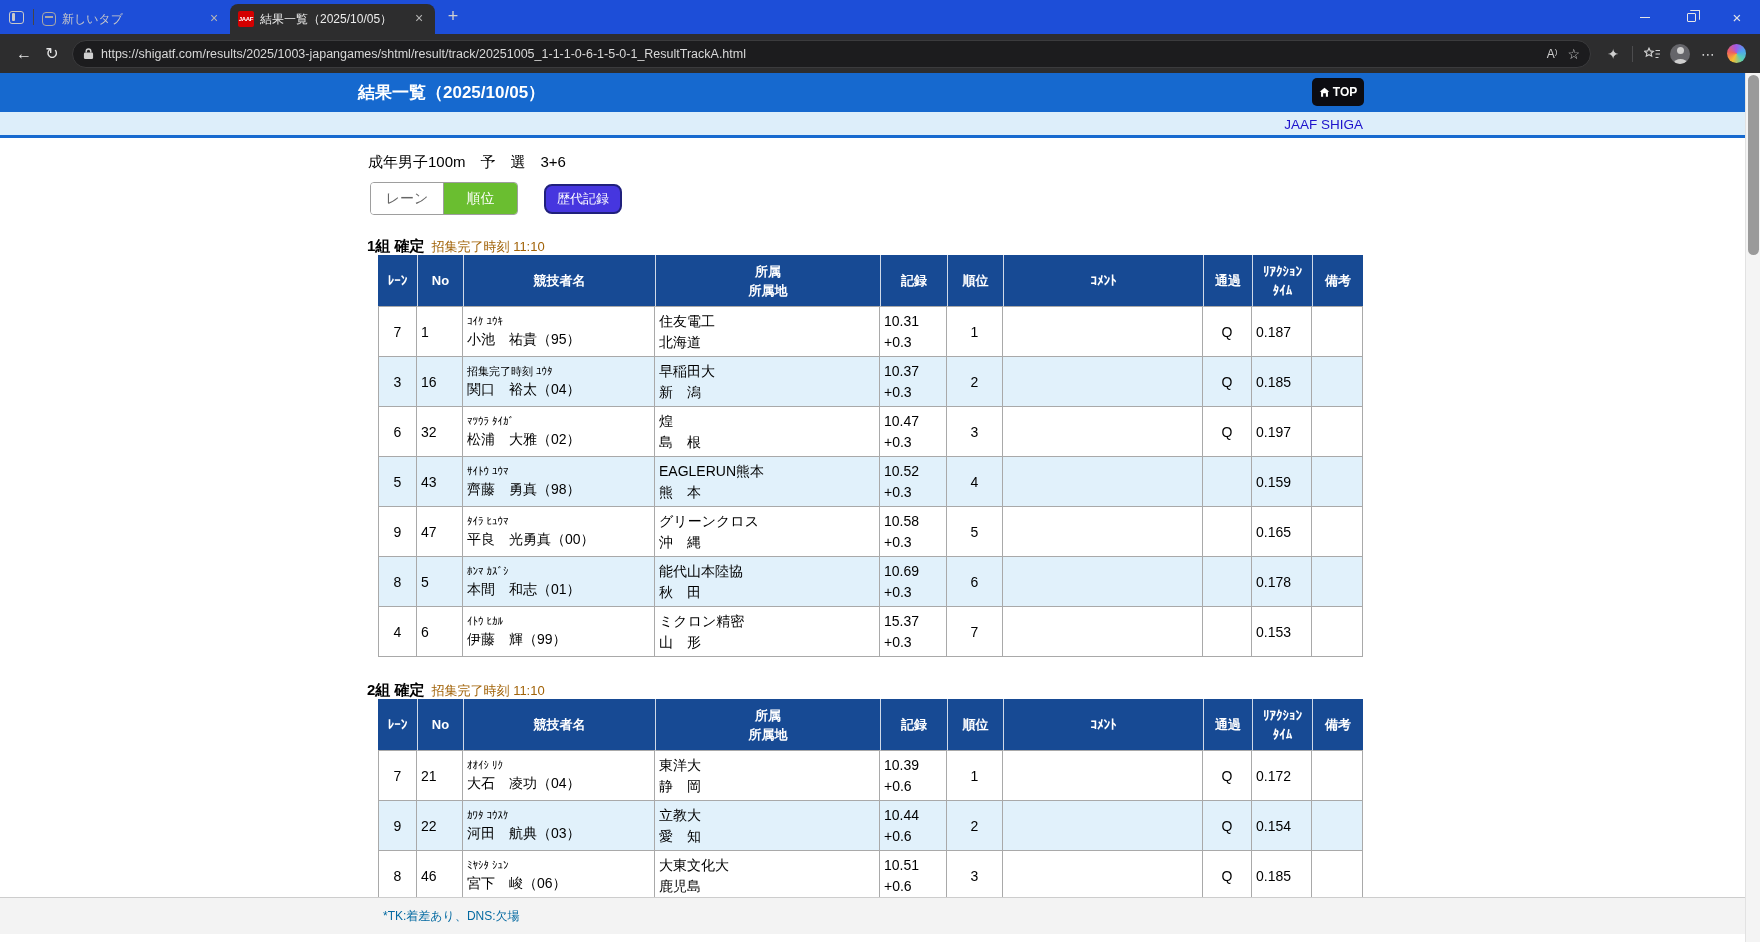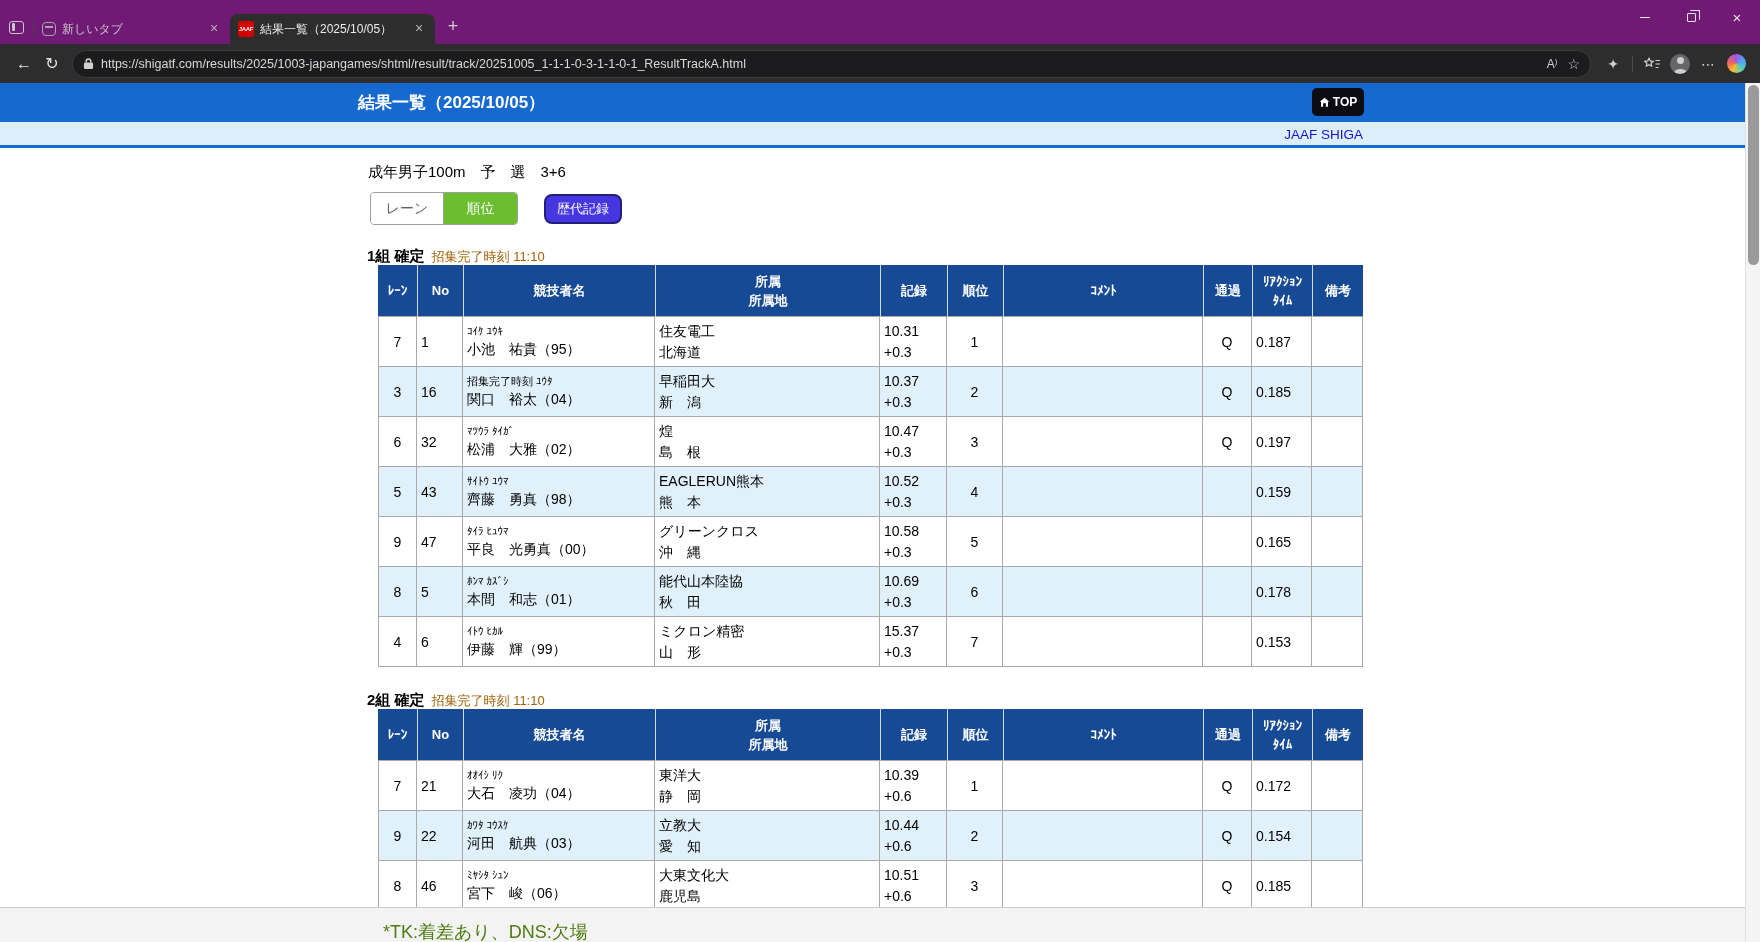--- a/index.html
+++ b/index.html
@@ -4,21 +4,21 @@
 <style>
   :root{
     --blue:#1669cf; --subbg:#ddeefa; --navy:#174a94; --alt:#e1f1fb;
     --green:#6abe30; --purple:#4636df; --link:#1d12cc;
   }
   *{margin:0;padding:0;box-sizing:border-box;}
   html,body{width:1760px;height:942px;overflow:hidden;}
   body{font-family:"Liberation Sans","DejaVu Sans",sans-serif;background:#1e1e1f;}
 
   
-  .tabstrip{height:44px;background:#701a75;display:flex;align-items:flex-end;position:relative;}
+  .tabstrip{height:34px;background:#1d4ed8;display:flex;align-items:flex-end;position:relative;}
   .tab-actions{height:34px;display:flex;align-items:center;padding:0 9px;}
   .tl-icon{width:15px;height:13px;border:1.5px solid #c9c9c9;border-radius:3px;position:relative;}
   .tl-icon::before{content:'';position:absolute;left:1.5px;top:1.5px;bottom:1.5px;width:3px;background:#c9c9c9;border-radius:1px;}
   .vsep{width:1px;height:16px;background:#454547;margin-bottom:9px;}
   .tab{height:30px;display:flex;align-items:center;width:196px;padding:0 8px;border-radius:8px 8px 0 0;color:#c9c9c9;font-size:12px;}
   .tab.active{background:#2d2d2e;color:#ececec;width:205px;}
   .tab-title{flex:1;white-space:nowrap;overflow:hidden;margin:0 6px;}
   .tab-close{width:16px;height:16px;line-height:15px;text-align:center;font-size:14px;color:#b5b5b5;border-radius:4px;}
   .favicon-ntp{width:14px;height:14px;border:1.5px solid #a8a8a8;border-radius:4px;position:relative;flex:none;}
   .favicon-ntp::before{content:'';position:absolute;left:2px;right:2px;top:3px;height:1.5px;background:#a8a8a8;}
@@ -72,21 +72,21 @@
   .rtable th{background:var(--navy);color:#fff;font-size:13px;font-weight:bold;height:52px;text-align:center;vertical-align:middle;white-space:pre-line;line-height:19px;border-left:1px solid #cfd9e8;border-bottom:1px solid #a9a9a9;padding:0 2px;}
   .rtable th:first-child{border-left:none;}
   .rtable td{height:50px;vertical-align:middle;border-right:1px solid #a9a9a9;border-bottom:1px solid #a9a9a9;padding:2px 4px;font-size:14px;color:#000;background:#fff;overflow:hidden;}
   .rtable td:first-child{border-left:1px solid #a9a9a9;}
   .rtable tr.alt td{background:var(--alt);}
   .rtable td.c{text-align:center;}
   .rtable .kana{display:block;font-size:11px;line-height:16px;}
   .rtable .l1{display:block;font-size:14px;line-height:21px;}
   .rtable .l2{display:block;font-size:14px;line-height:21px;}
 
-  .page-footer{position:absolute;left:0;right:15px;bottom:8px;height:37px;background:#f3f3f3;border-top:1px solid #cdcdcd;display:flex;align-items:flex-end;padding-left:383px;font-size:18px;color:#4d7c0f;}
+  .page-footer{position:absolute;left:0;right:15px;bottom:8px;height:37px;background:#f3f3f3;border-top:1px solid #cdcdcd;display:flex;align-items:center;padding-left:383px;font-size:12px;color:#0369a1;}
   .scrollbar{position:absolute;right:0;top:0;bottom:0;width:15px;background:#f4f4f4;border-left:1px solid #e2e2e2;}
   .sb-thumb{position:absolute;top:2px;left:2px;width:11px;height:180px;background:#9a9a9a;border-radius:6px;}
 </style>
 </head>
 <body>
 
 <div class="tabstrip">
   <div class="tab-actions">
       <span class="tl-icon"></span>
     </div>
@@ -114,21 +114,21 @@
 </div>
 
 <div class="toolbar">
   <div class="nav-ico">←</div>
   <div class="nav-ico">↻</div>
   <div class="url-pill">
     <svg width="11" height="13" viewBox="0 0 12 14">
         <rect x="1" y="6" width="10" height="7" rx="1.5" fill="#cfcfcf"></rect>
         <path d="M3.5 6 V4.5 a2.5 2.5 0 0 1 5 0 V6" stroke="#cfcfcf" stroke-width="1.6" fill="none"></path>
       </svg>
-    <span class="url-text">https://shigatf.com/results/2025/1003-japangames/shtml/result/track/20251005_1-1-1-0-3-1-1-0-1_ResultTrackA.html</span>
+    <span class="url-text">https://shigatf.com/results/2025/1003-japangames/shtml/result/track/20251005_1-1-1-0-6-1-5-0-1_ResultTrackA.html</span>
     <span class="ra"><span>A</span><span class="ra-paren">)</span></span>
     <span class="pill-star">☆</span>
   </div>
   <div class="tb-right">
     <div class="tb-ico">✦</div>
     <div class="tb-sep"></div>
     <div class="tb-ico">
       <svg width="17" height="14" viewBox="0 0 17 14">
           <path d="M5 1.2l1.3 2.7 3 .4-2.2 2 .6 2.9L5 7.8 2.3 9.2l.6-2.9-2.2-2 3-.4z" fill="none" stroke="#cfcfcf" stroke-width="1.2"></path>
           <path d="M11.5 3.5h4.5M11.5 7h4.5M11.5 10.5h3" stroke="#cfcfcf" stroke-width="1.2"></path>

